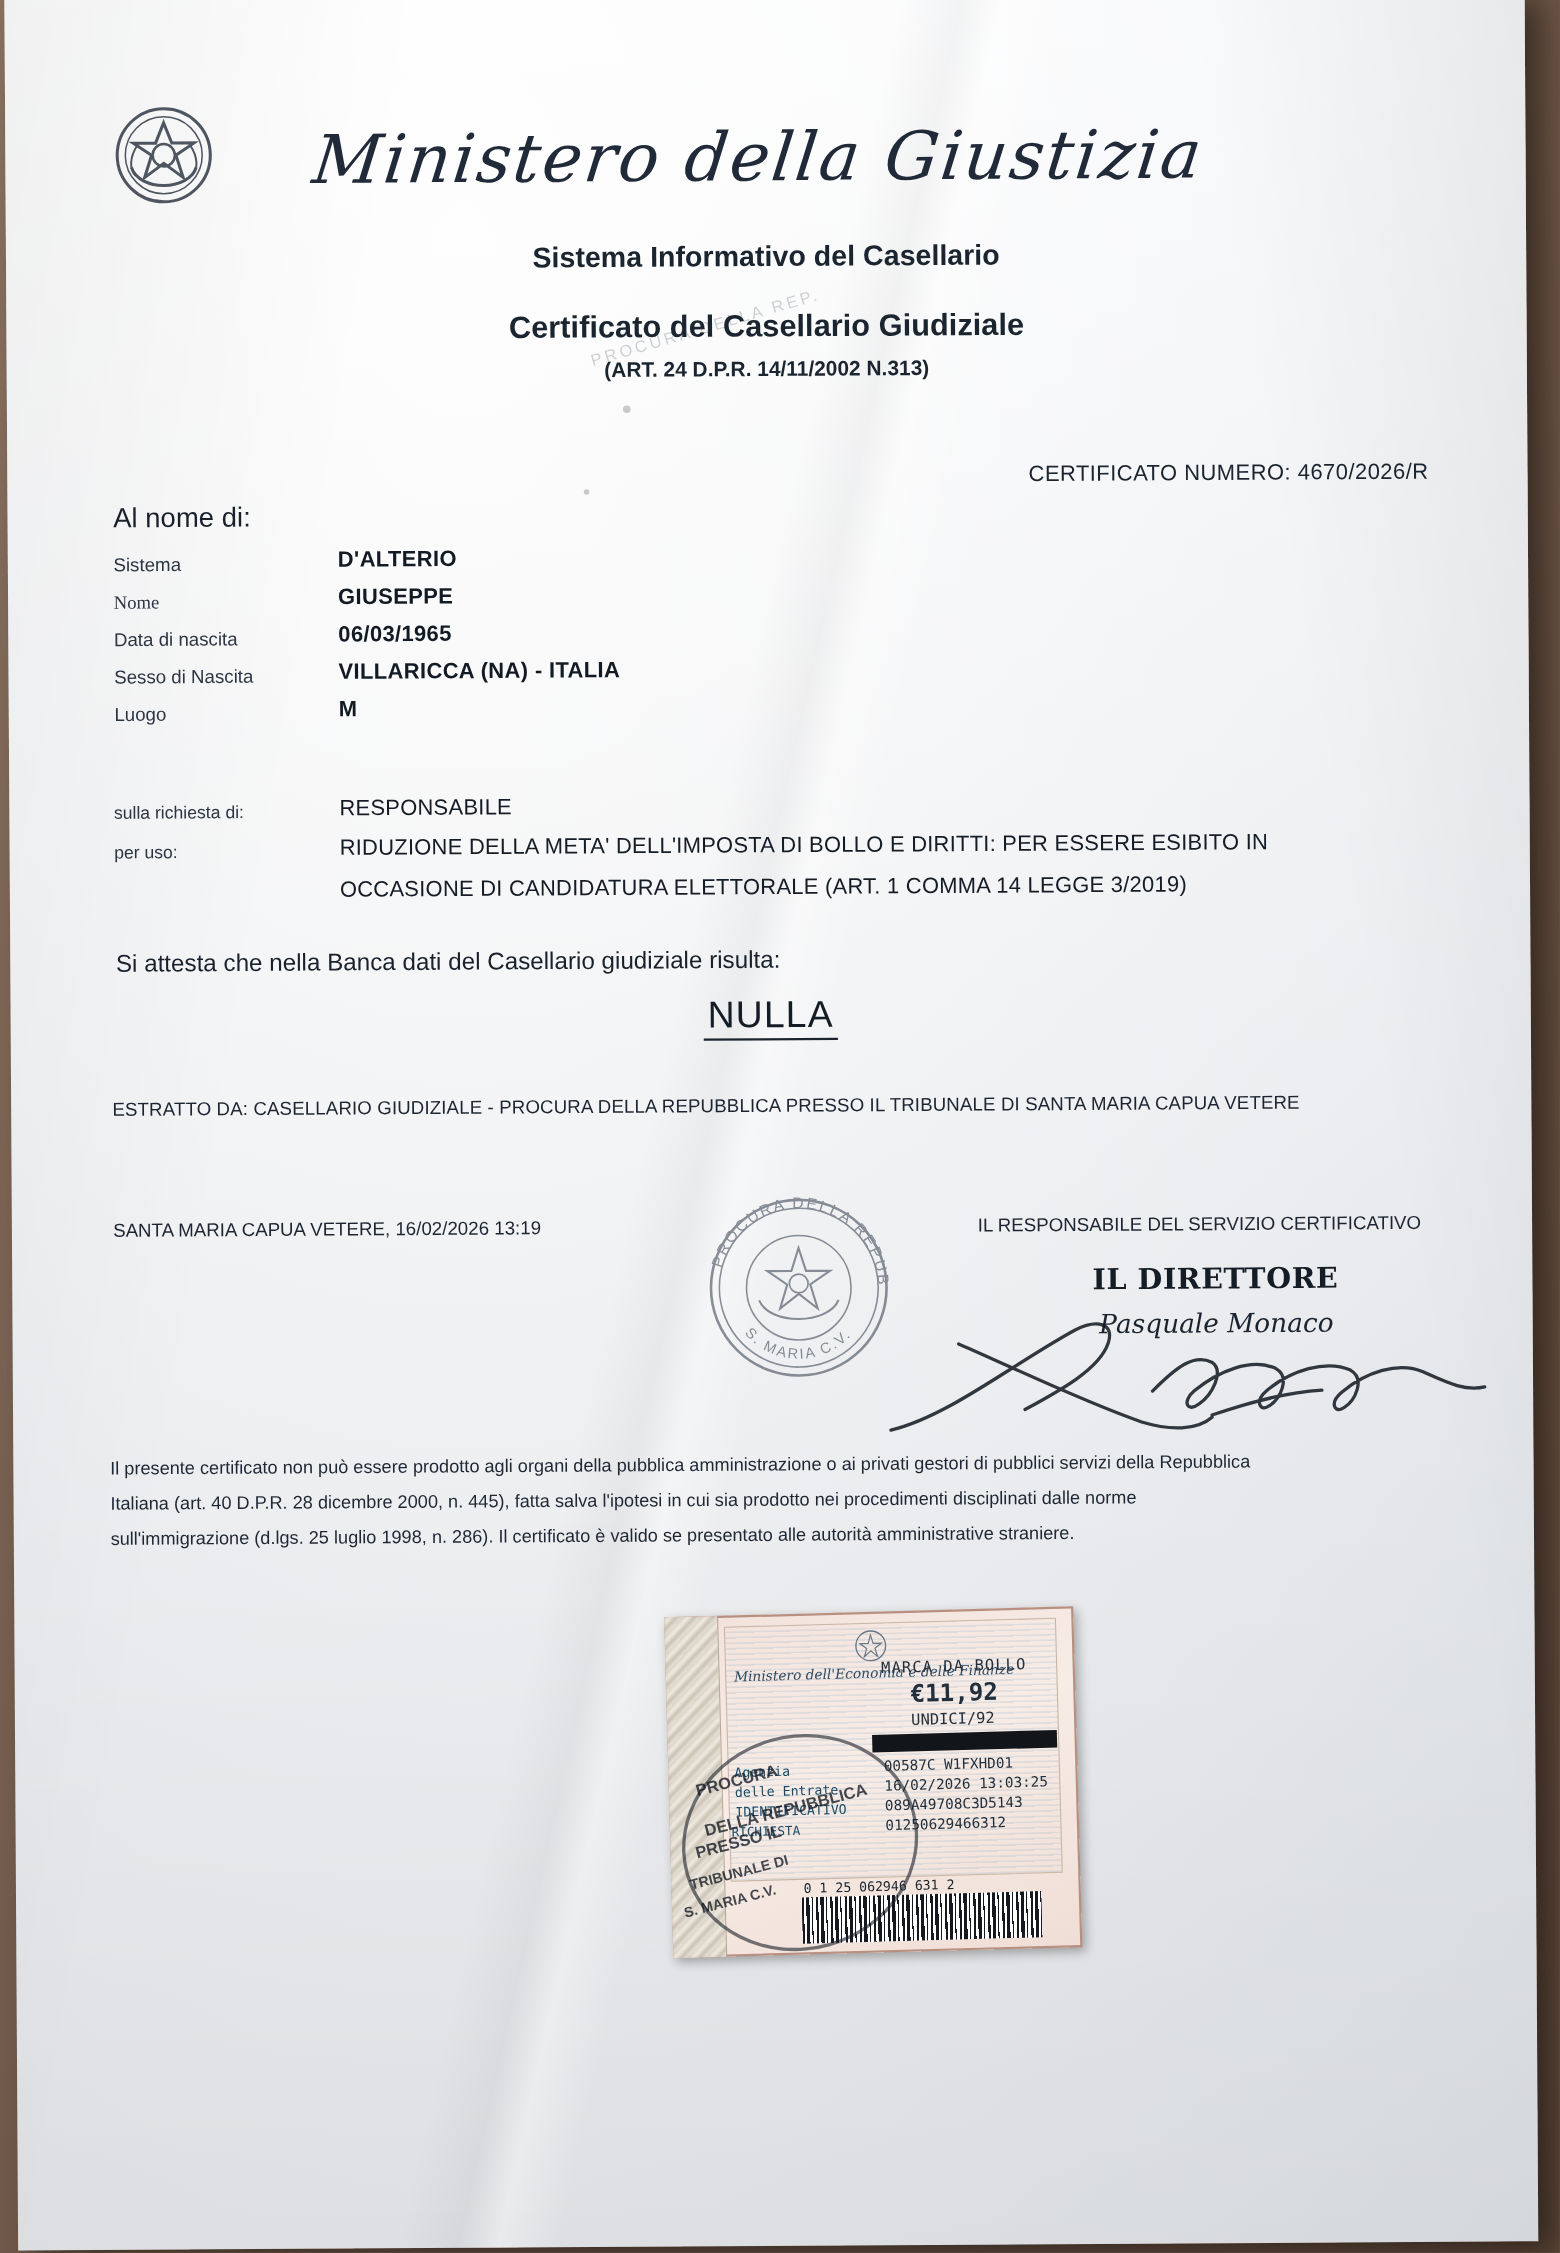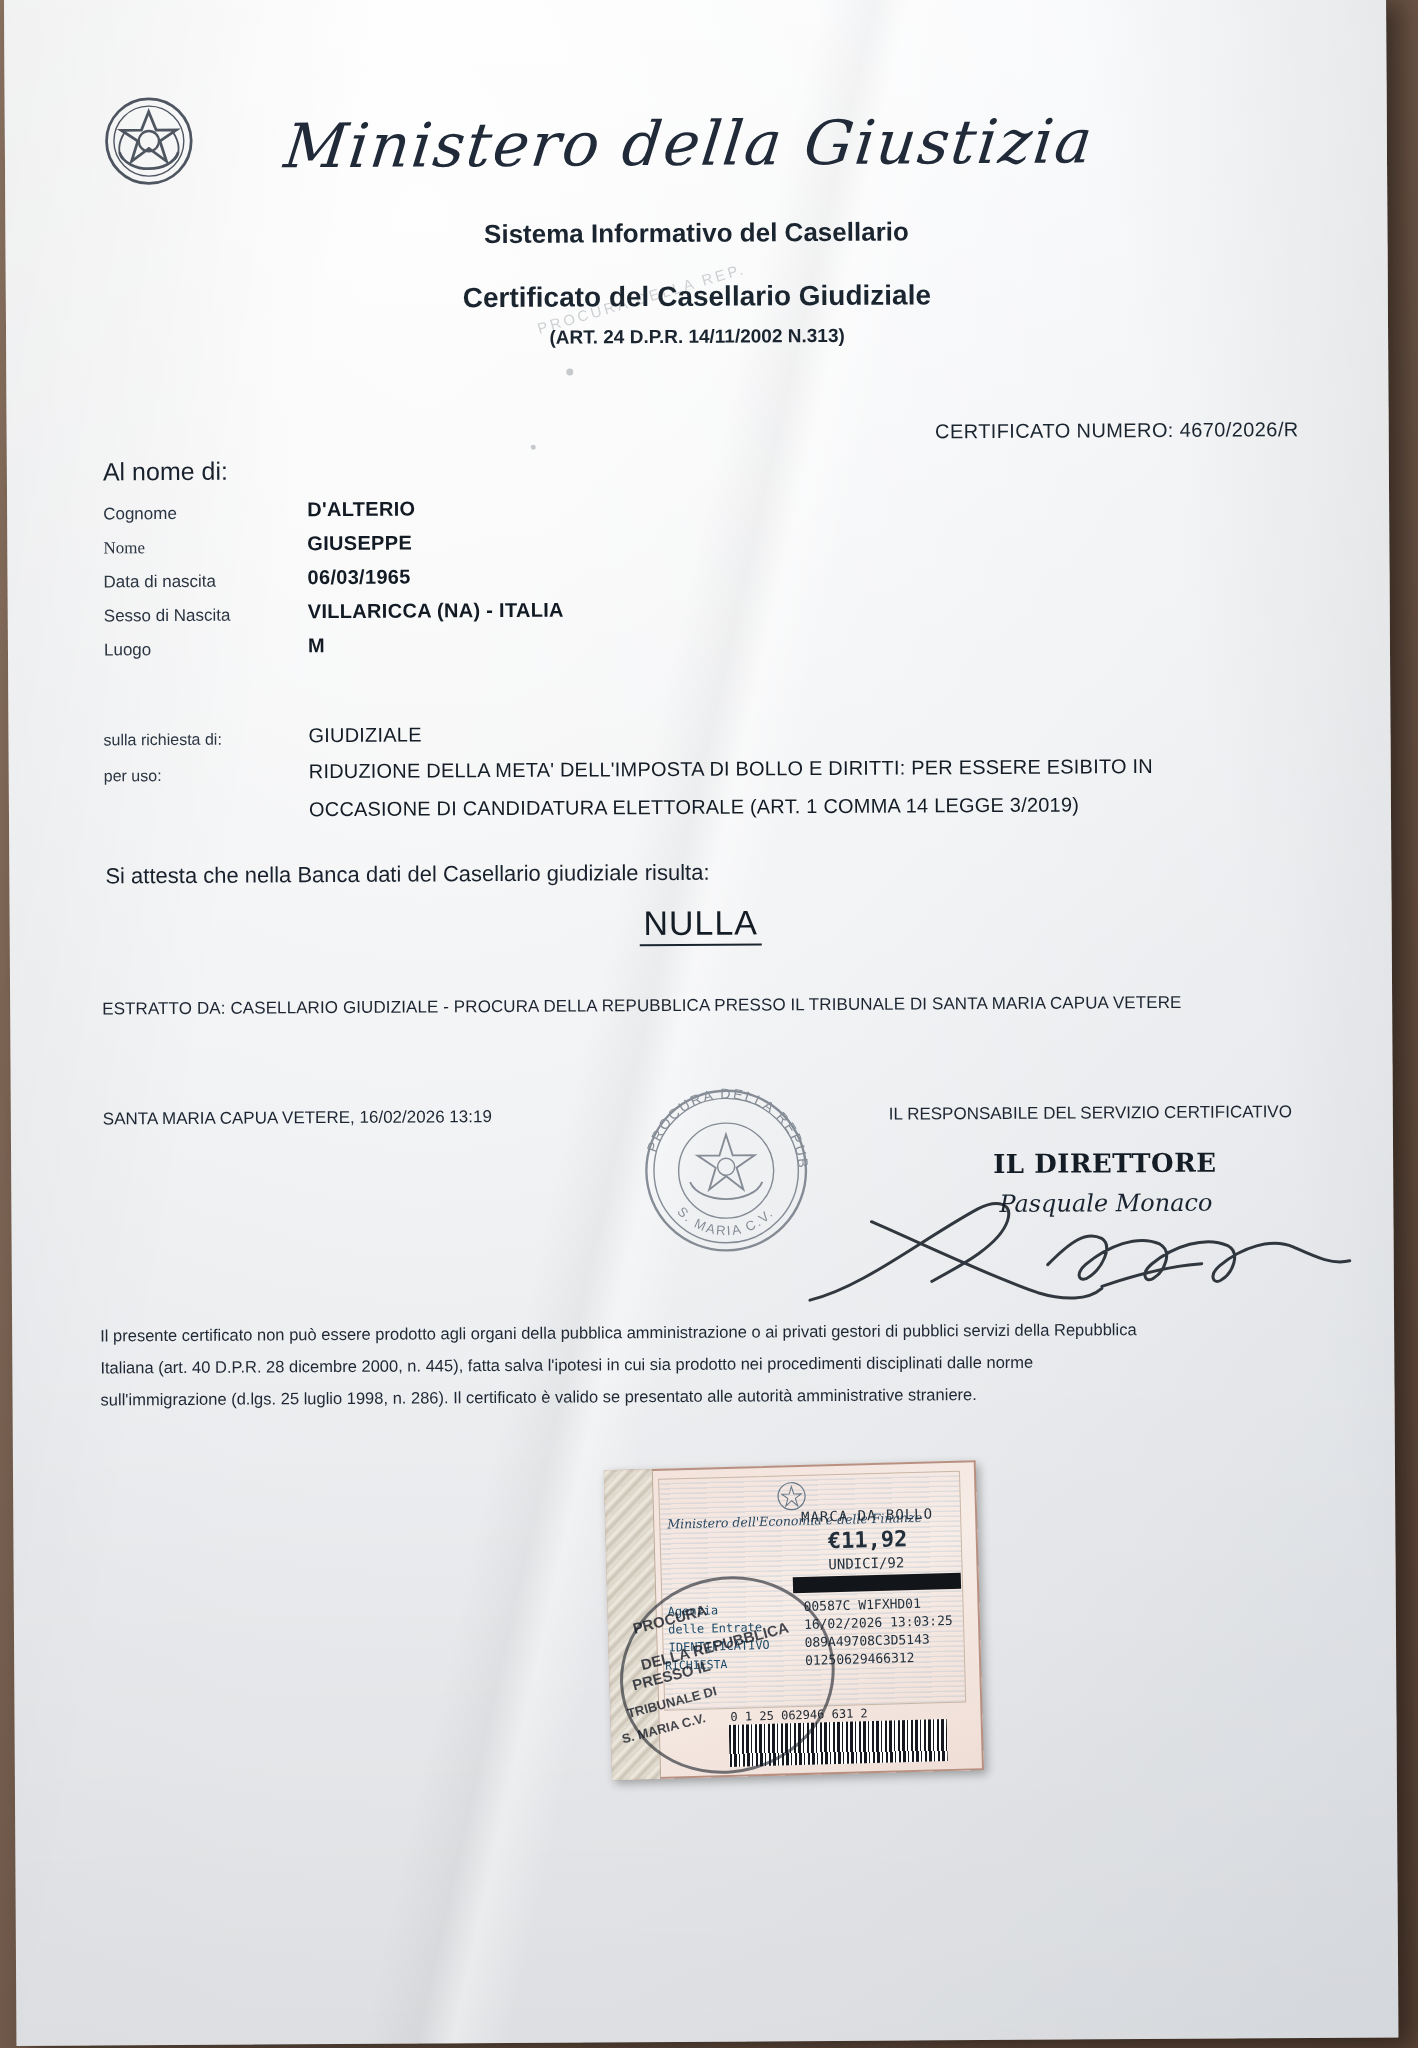--- a/index.html
+++ b/index.html
@@ -412,37 +412,37 @@
     <div class="sub3">(ART. 24 D.P.R. 14/11/2002 N.313)</div>
 
     <div class="smudge">PROCURA DELLA REP.</div>
     <div class="ink-dot" style="left:560px; top:372px; width:7px; height:7px;"></div>
     <div class="ink-dot" style="left:524px; top:448px; width:5px; height:5px;"></div>
 
     <div class="cert-number">CERTIFICATO NUMERO: 4670/2026/R</div>
 
     <div class="al-nome">Al nome di:</div>
 
-    <div class="field" style="left:96px;  top:505px;">Cognome</div>
+    <div class="field" style="left:96px;  top:505px;">Sistema</div>
     <div class="field-val" style="left:300px; top:500px;">D'ALTERIO</div>
 
     <div class="field" style="left:96px;  top:539px;font-family:Liberation Serif, serif;">Nome</div>
     <div class="field-val" style="left:300px; top:534px;">GIUSEPPE</div>
 
     <div class="field" style="left:96px;  top:573px;">Data di nascita</div>
     <div class="field-val" style="left:300px; top:568px;">06/03/1965</div>
 
     <div class="field" style="left:96px;  top:607px;">Sesso di Nascita</div>
     <div class="field-val" style="left:300px; top:602px;">VILLARICCA (NA) - ITALIA</div>
 
     <div class="field" style="left:96px;  top:641px;">Luogo</div>
     <div class="field-val" style="left:300px; top:636px;">M</div>
 
     <div class="req-label" style="left:95px;  top:732px;">sulla richiesta di:</div>
-    <div class="req-val" style="left:300px; top:726px;">GIUDIZIALE</div>
+    <div class="req-val" style="left:300px; top:726px;">RESPONSABILE</div>
 
     <div class="req-label" style="left:95px;  top:768px;">per uso:</div>
     <div class="req-val" style="left:300px; top:762px;">RIDUZIONE DELLA META' DELL'IMPOSTA DI BOLLO E DIRITTI: PER ESSERE ESIBITO IN</div>
     <div class="req-val" style="left:300px; top:800px;">OCCASIONE DI CANDIDATURA ELETTORALE (ART. 1 COMMA 14 LEGGE 3/2019)</div>
 
     <div class="attesta">Si attesta che nella Banca dati del Casellario giudiziale risulta:</div>
     <div class="nulla"><span>NULLA</span></div>
 
     <div class="estratto">ESTRATTO DA: CASELLARIO GIUDIZIALE - PROCURA DELLA REPUBBLICA PRESSO IL TRIBUNALE DI SANTA MARIA CAPUA VETERE</div>
 

